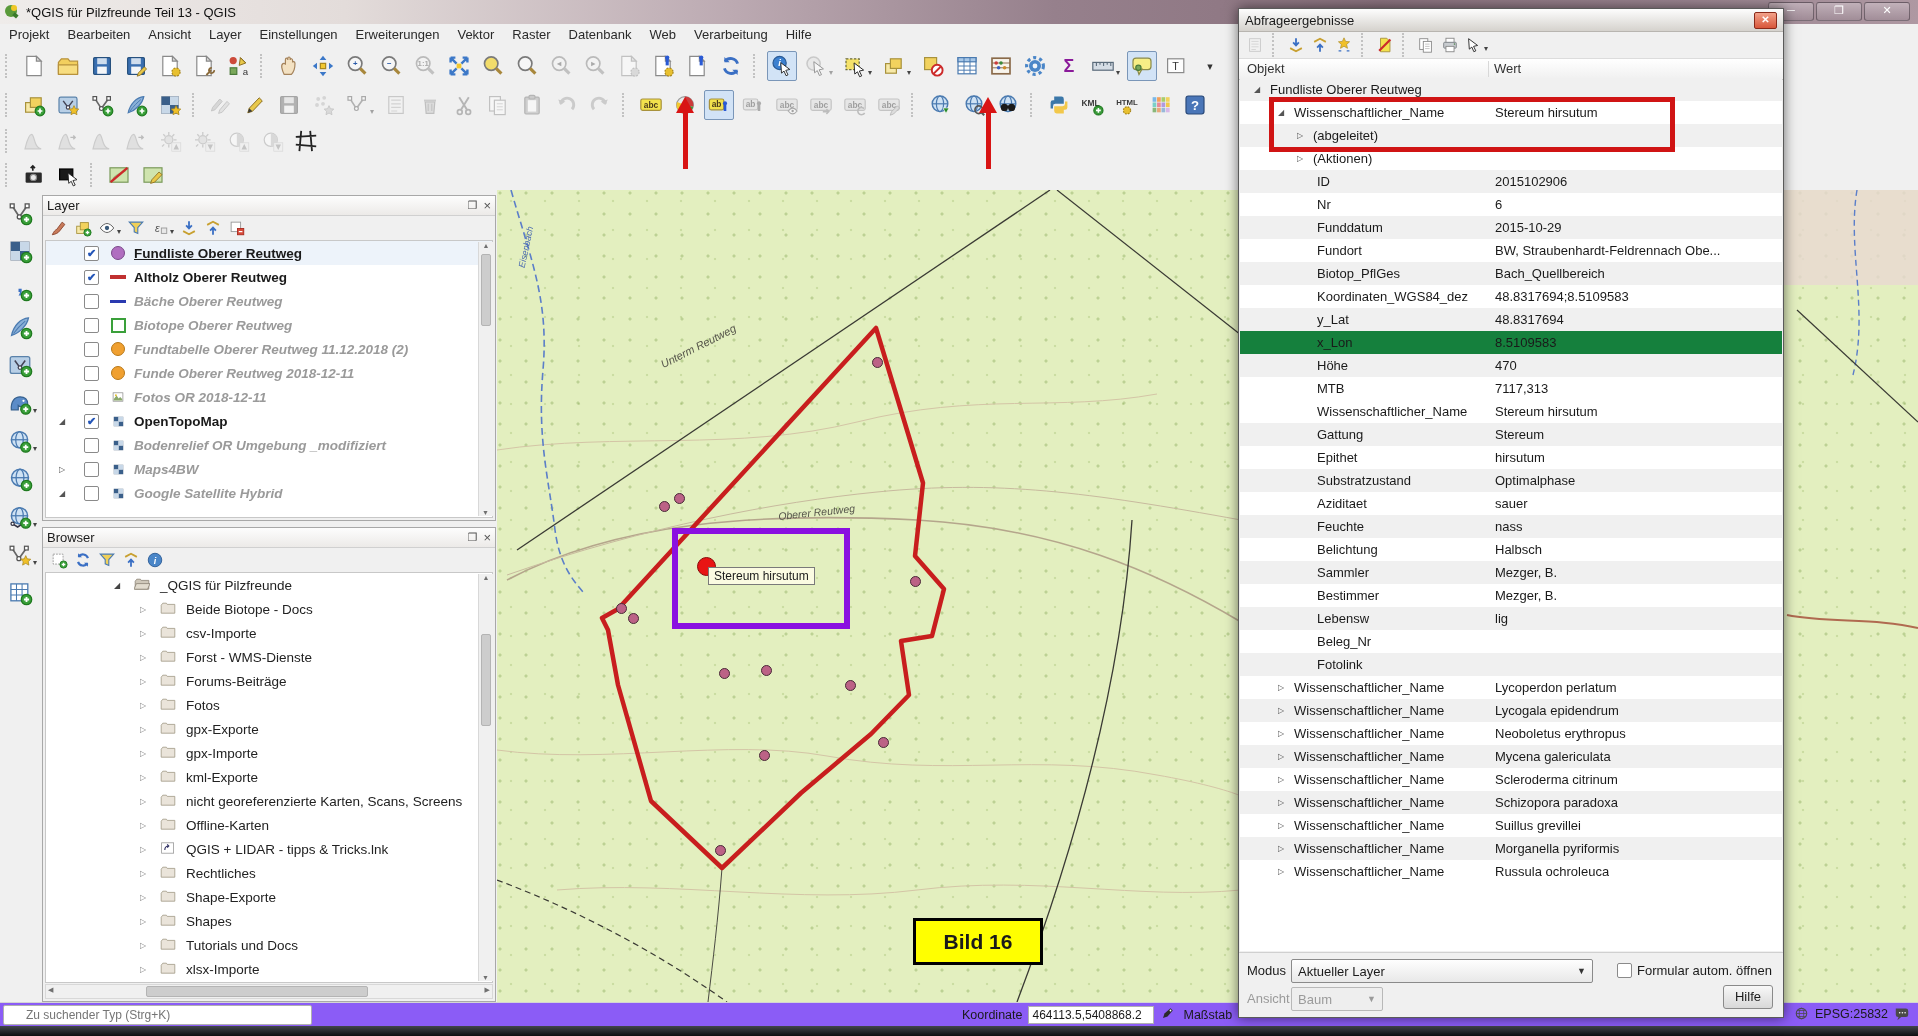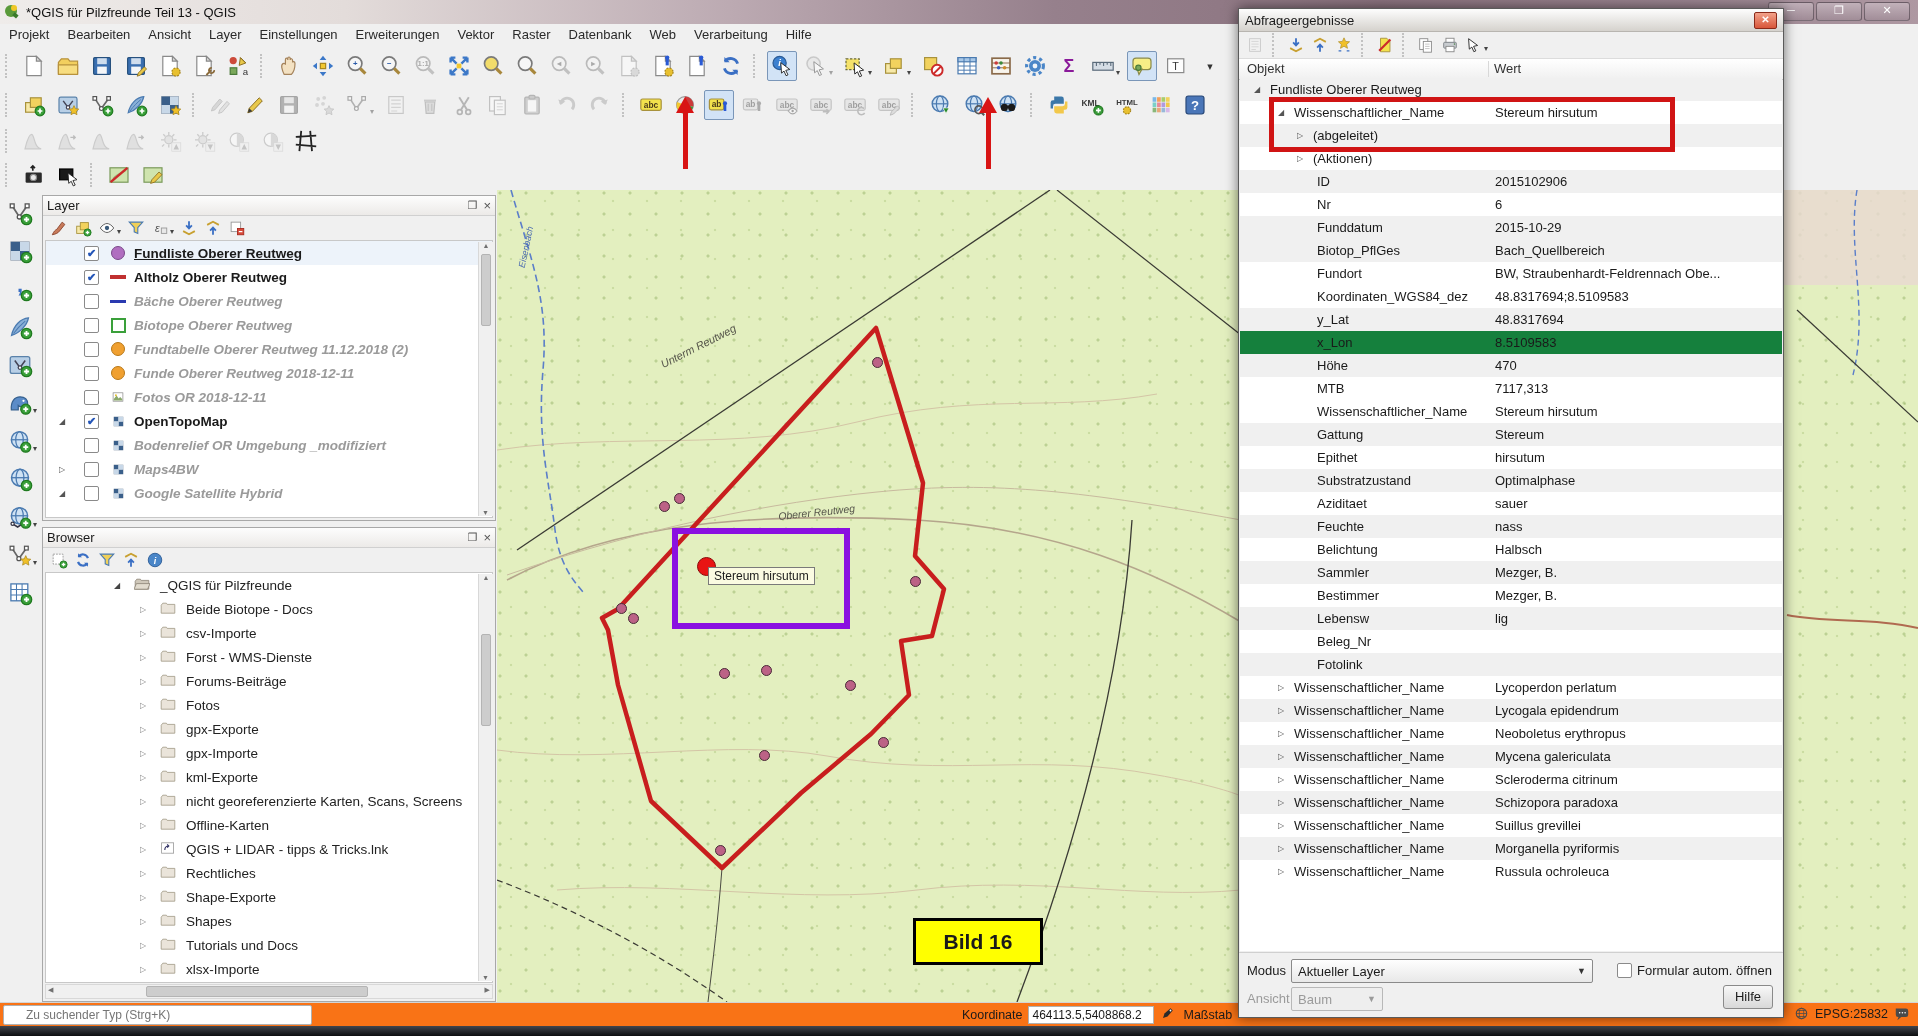--- a/index.html
+++ b/index.html
@@ -85,21 +85,21 @@
 .irow .ik{position:absolute;white-space:nowrap}
 .irow .iv{position:absolute;left:255px;white-space:nowrap;overflow:hidden;max-width:275px}
 #redrect{position:absolute;left:30px;top:88px;width:396px;height:45px;border:5px solid #d01414;z-index:5;pointer-events:none}
 #dlgctl{position:absolute;left:0;right:0;bottom:0;height:64px;border-top:1px solid #d0d0d0;font-size:13px}
 .combo{position:absolute;height:22px;background:linear-gradient(#fefefe,#e8e8e8);border:1px solid #8a8a8a;border-radius:2px;display:flex;align-items:center;padding:0 6px;font-size:13px}
 .combo .da{margin-left:auto;font-size:9px;color:#333}
 .combo.dis{color:#9a9a9a;background:#eee;border-color:#b8b8b8}
 #hilfe{position:absolute;right:10px;bottom:8px;width:48px;height:22px;background:linear-gradient(#f8f8f8,#d8d8d8);border:1px solid #8a8a8a;border-radius:3px;text-align:center;line-height:21px}
 .ckb{position:absolute;width:13px;height:13px;background:#fff;border:1px solid #8a8a8a;border-radius:2px}
 
-#statusbar{position:absolute;left:0;top:1002px;width:1918px;height:24px;background:#f97316;border-top:1px solid #d4d4d4}
+#statusbar{position:absolute;left:0;top:1002px;width:1918px;height:24px;background:#8b5cf6;border-top:1px solid #d4d4d4}
 #locator{position:absolute;left:3px;top:2px;width:283px;height:18px;border:1px solid #b0b0b0;background:#fff;border-radius:2px;font-size:12px;padding:0 2px 0 22px;color:#444;font-family:"Liberation Sans",sans-serif}
 #lmag{position:absolute;left:8px;top:5px}
 #coord{position:absolute;left:962px;top:3px;display:flex;align-items:center;font-size:12.5px}
 #coordbox{width:118px;height:16px;border:1px solid #b0b0b0;background:#fff;margin-left:6px;font-size:12px;line-height:16px;padding:0 3px}
 #epsg{position:absolute;right:8px;top:3px;display:flex;align-items:center;gap:6px;font-size:12.5px}
 #taskbar{position:absolute;left:0;top:1026px;width:1918px;height:10px;background:linear-gradient(#42454c,#0d0e10)}
 </style>
 </head>
 <body>
 
@@ -1370,27 +1370,27 @@
         <span class="iv">2015102906</span>
       </div>
       <div class="irow" style="background:#ffffff">
         <span class="ik" style="left:77px">Nr</span>
         <span class="iv">6</span>
       </div>
       <div class="irow" style="background:#f0f0f0">
         <span class="ik" style="left:77px">Funddatum</span>
         <span class="iv">2015-10-29</span>
       </div>
+      <div class="irow" style="background:#ffffff">
+        <span class="ik" style="left:77px">Fundort</span>
+        <span class="iv">BW, Straubenhardt-Feldrennach Obe...</span>
+      </div>
       <div class="irow" style="background:#f0f0f0">
         <span class="ik" style="left:77px">Biotop_PflGes</span>
         <span class="iv">Bach_Quellbereich</span>
-      </div>
-      <div class="irow" style="background:#ffffff">
-        <span class="ik" style="left:77px">Fundort</span>
-        <span class="iv">BW, Straubenhardt-Feldrennach Obe...</span>
       </div>
       <div class="irow" style="background:#ffffff">
         <span class="ik" style="left:77px">Koordinaten_WGS84_dez</span>
         <span class="iv">48.8317694;8.5109583</span>
       </div>
       <div class="irow" style="background:#f0f0f0">
         <span class="ik" style="left:77px">y_Lat</span>
         <span class="iv">48.8317694</span>
       </div>
       <div class="irow" style="background:#15803d">

